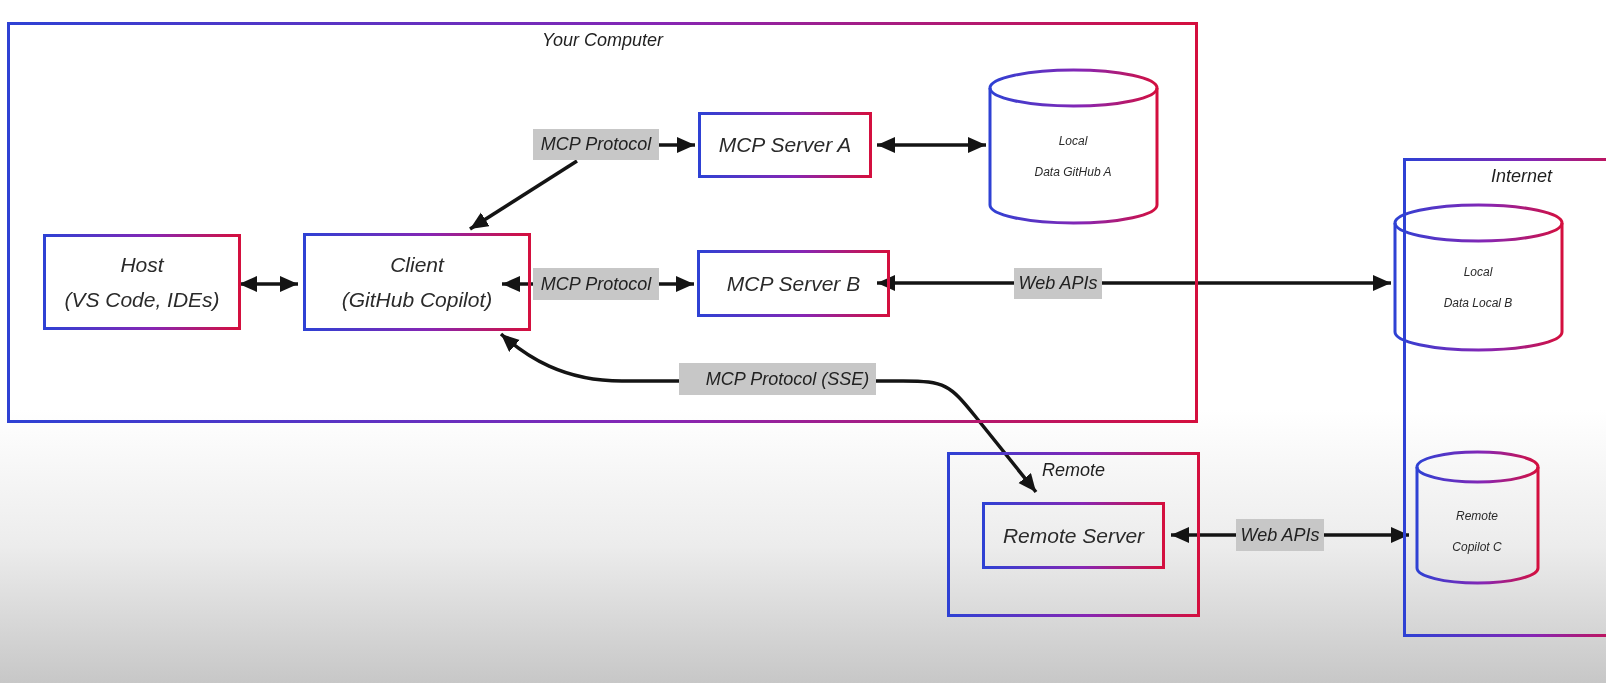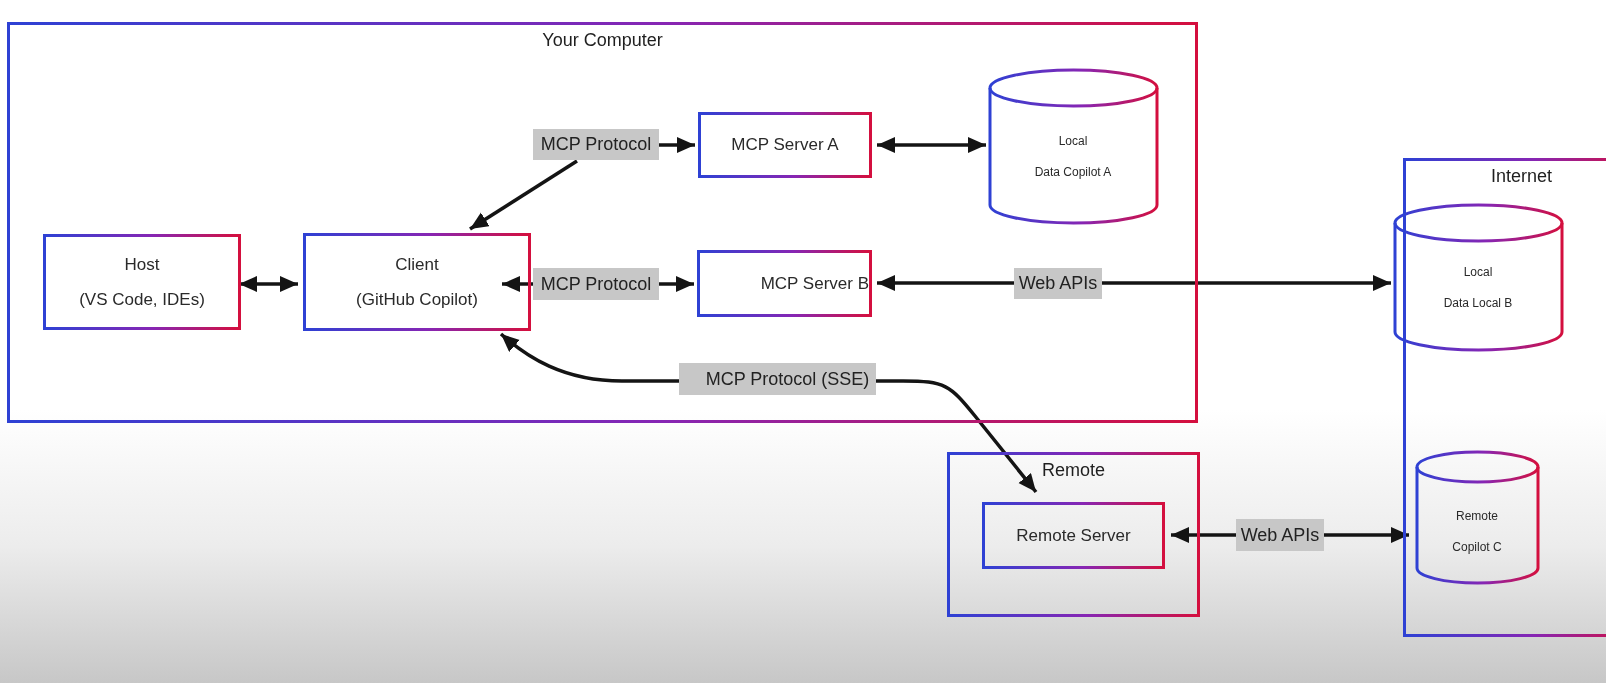--- a/index.html
+++ b/index.html
@@ -1,30 +1,31 @@
 <!DOCTYPE html>
 <html><head>
 <meta charset="utf-8">
 <style>
   html,body{margin:0;padding:0;}
   body{font-family:"Liberation Sans",sans-serif;}
   #stage{
     position:relative;width:1606px;height:683px;overflow:hidden;
     background:linear-gradient(180deg,#ffffff 0%,#ffffff 60%,#ececec 80%,#c7c7c7 100%);
     color:#2a2a2a;
+    font-style:italic;
   }
   .gbox{
     position:absolute;box-sizing:border-box;
     border:3px solid;
     border-image:linear-gradient(90deg,#2e41d4 0%,#8626b4 55%,#d40f3e 100%) 1;
     background:transparent;
   }
   .node{
     display:flex;flex-direction:column;align-items:center;justify-content:center;
-    text-align:center;font-size:17px;line-height:35px;color:#2a2a2a;
+    text-align:center;font-size:21px;line-height:35px;color:#2a2a2a;
   }
   .node .oneline{line-height:normal;}
   .grouptitle{
     position:absolute;top:5px;left:0;right:0;text-align:center;
     font-size:18px;color:#1f1f1f;
   }
   .cyl-text{
     position:absolute;text-align:center;font-size:12px;line-height:31px;color:#2a2a2a;
   }
   .edge-label{
@@ -97,31 +98,31 @@
 
   <div class="gbox node" style="left:303px;top:233px;width:228px;height:98px;">
     <div>Client</div>
     <div>(GitHub Copilot)</div>
   </div>
 
   <div class="gbox node" style="left:698px;top:112px;width:174px;height:66px;">
     <div class="oneline">MCP Server A</div>
   </div>
 
-  <div class="gbox node" style="left:697px;top:250px;width:175px;height:67px;align-items:flex-end;">
+  <div class="gbox node" style="left:697px;top:250px;width:193px;height:67px;">
     <div class="oneline">MCP Server B</div>
   </div>
 
   <div class="gbox node" style="left:982px;top:502px;width:183px;height:67px;border-radius:17px;">
     <div class="oneline">Remote Server</div>
   </div>
 
   <div class="cyl-text" style="left:973px;top:126px;width:200px;">
     <div>Local</div>
-    <div>Data Copilot A</div>
+    <div>Data GitHub A</div>
   </div>
 
   <div class="cyl-text" style="left:1378px;top:257px;width:200px;">
     <div>Local</div>
     <div>Data Local B</div>
   </div>
 
   <div class="cyl-text" style="left:1377px;top:501px;width:200px;">
     <div>Remote</div>
     <div>Copilot C</div>

